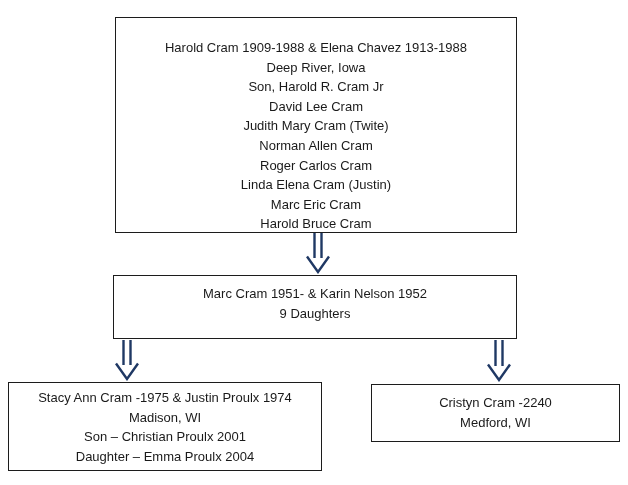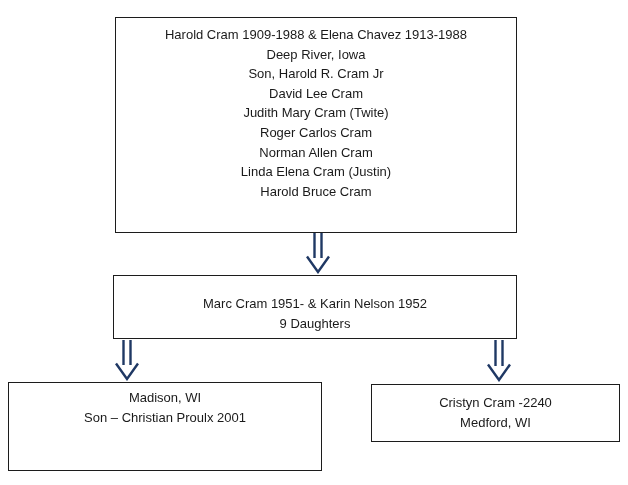--- a/index.html
+++ b/index.html
@@ -21,22 +21,22 @@
     box-sizing: border-box;
     border: 1.5px solid #1c1c1c;
     background: #ffffff;
     text-align: center;
   }
   .node-line {
     font-size: 13px;
     line-height: 19.6px;
     white-space: nowrap;
   }
-  #box-harold-elena { left: 115px; top: 17px;  width: 402px; height: 216px; padding-top: 7px; }
-  #box-marc-karin   { left: 113px; top: 275px; width: 404px; height: 64px;  padding-top: 18px; }
+  #box-harold-elena { left: 115px; top: 17px;  width: 402px; height: 216px; padding-top: 20px; }
+  #box-marc-karin   { left: 113px; top: 275px; width: 404px; height: 64px;  padding-top: 8px; }
   #box-stacy-justin { left: 8px;   top: 382px; width: 314px; height: 89px;  padding-top: 5px; }
   #box-cristyn      { left: 371px; top: 384px; width: 249px; height: 58px;  padding-top: 8px; }
   .connector {
     position: absolute;
     display: block;
   }
   #arrow-top   { left: 301px; top: 233px; }
   #arrow-left  { left: 110px; top: 340px; }
   #arrow-right { left: 482px; top: 340px; }
 </style>
@@ -44,23 +44,24 @@
 <body>
 
 <div id="canvas">
 
   <div class="node-box" id="box-harold-elena">
     <div class="node-line">Harold Cram 1909-1988 &amp; Elena Chavez 1913-1988</div>
     <div class="node-line">Deep River, Iowa</div>
     <div class="node-line">Son, Harold R. Cram Jr</div>
     <div class="node-line">David Lee Cram</div>
     <div class="node-line">Judith Mary Cram (Twite)</div>
+    <div class="node-line">Norman Allen Cram</div>
     <div class="node-line">Roger Carlos Cram</div>
-    <div class="node-line">Norman Allen Cram</div>
     <div class="node-line">Linda Elena Cram (Justin)</div>
+    <div class="node-line">Marc Eric Cram</div>
     <div class="node-line">Harold Bruce Cram</div>
   </div>
 
   <svg class="connector" id="arrow-top" width="34" height="41" viewBox="0 0 34 41">
     <g fill="none" stroke-width="2.4" stroke-linejoin="miter" stroke="#1f3864">
       <line x1="13.5" y1="0" x2="13.5" y2="25"></line>
       <line x1="20.5" y1="0" x2="20.5" y2="25"></line>
       <polyline points="6,23.5 17,39 28,23.5"></polyline>
     </g>
   </svg>
@@ -80,22 +81,24 @@
 
   <svg class="connector" id="arrow-right" width="34" height="42" viewBox="0 0 34 42">
     <g fill="none" stroke-width="2.4" stroke-linejoin="miter" stroke="#1f3864">
       <line x1="13.5" y1="0" x2="13.5" y2="26"></line>
       <line x1="20.5" y1="0" x2="20.5" y2="26"></line>
       <polyline points="6,24.5 17,40 28,24.5"></polyline>
     </g>
   </svg>
 
   <div class="node-box" id="box-stacy-justin">
+    <div class="node-line">Stacy Ann Cram -1975 &amp; Justin Proulx 1974</div>
     <div class="node-line">Madison, WI</div>
     <div class="node-line">Son – Christian Proulx 2001</div>
+    <div class="node-line">Daughter – Emma Proulx 2004</div>
   </div>
 
   <div class="node-box" id="box-cristyn">
     <div class="node-line">Cristyn Cram -2240</div>
     <div class="node-line">Medford, WI</div>
   </div>
 
 </div>
 
 </body></html>

